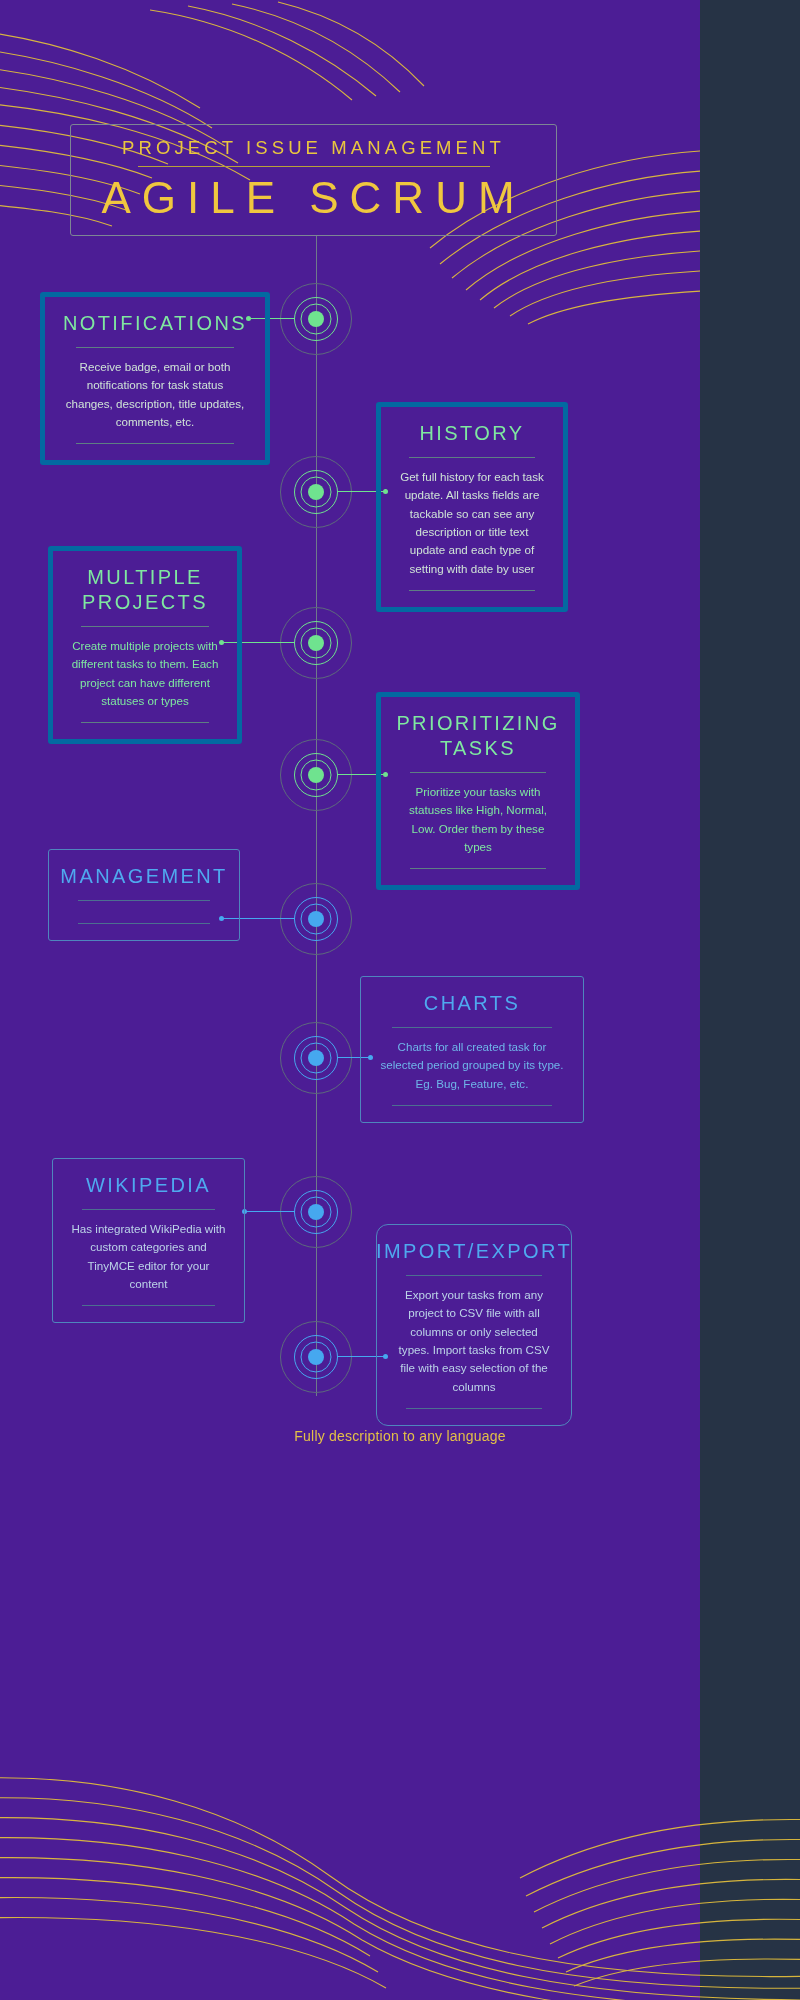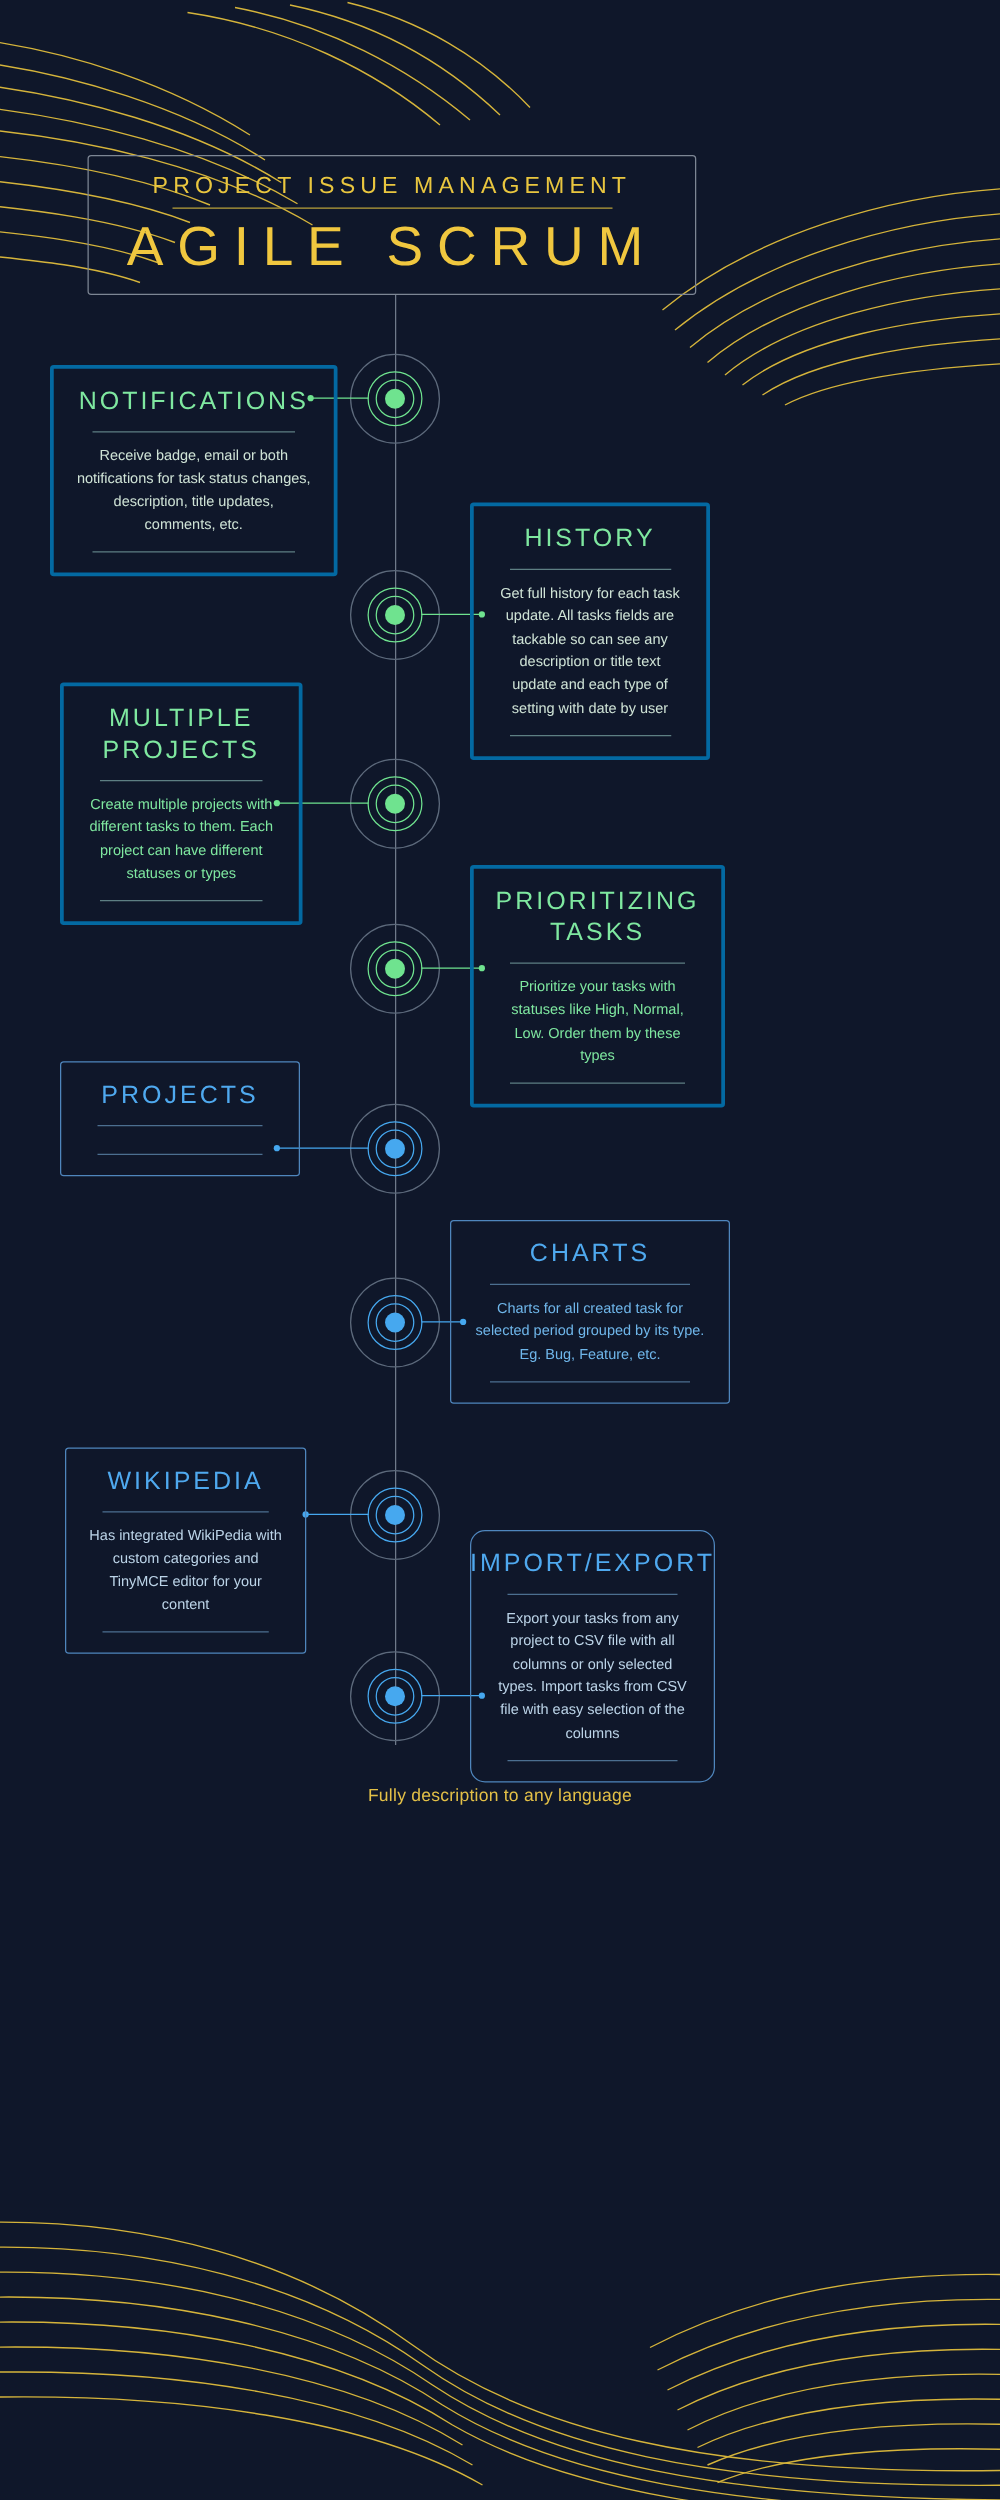--- a/index.html
+++ b/index.html
@@ -2,21 +2,21 @@
 <html><head>
 <meta charset="utf-8">
 <style>
   * { box-sizing: border-box; margin: 0; padding: 0; }
   html, body {
     width: 800px; height: 2000px;
     background: #263345;
     font-family: "Liberation Sans", sans-serif;
     overflow: hidden;
   }
-  #root { position: relative; width: 800px; height: 2000px; background: #0f172a; }
+  #root { position: relative; width: 700px; height: 2000px; background: #4c1d95; }
 
   .deco { position: absolute; pointer-events: none; }
   .deco.top { top: 0; left: 0; width: 800px; height: 330px; }
   .deco.topright { top: 130px; right: 0; width: 420px; height: 250px; }
   .deco.bottom { bottom: 0; left: 0; width: 800px; height: 330px; }
 
   
   #title-block {
     position: absolute; left: 70px; top: 124px;
     width: 487px; height: 112px;
@@ -61,21 +61,21 @@
     position: absolute; width: 5px; height: 5px; border-radius: 50%;
     background: currentColor; top: -2px;
   }
 
   
   .card {
     position: absolute; border-radius: 3px;
     padding: 14px 18px 16px;
     display: flex; flex-direction: column; align-items: center;
   }
-  .card.green { border: 3px solid #0369a1; }
+  .card.green { border: 5px solid #0369a1; }
   .card.blue  { border: 1px solid #4f86bd; }
   .card .card-title {
     font-size: 20px; letter-spacing: 2.4px; font-weight: 400;
     text-align: center; line-height: 1.25; white-space: pre-line;
   }
   .card.green .card-title { color: #7fe8a0; }
   .card.blue  .card-title { color: #4fa9ef; }
   .card .rule { height: 1px; width: 86%; margin: 11px 0 10px; }
   .card.green .rule { background: #5e7f83; }
   .card.blue  .rule { background: #4c6f90; }
@@ -257,21 +257,21 @@
   </div>
 
   <div class="card green tinted" style="left:376px; top:692px; width:204px;">
     <div class="card-title">PRIORITIZING TASKS</div>
     <div class="rule"></div>
     <div class="card-body">Prioritize your tasks with statuses like High, Normal, Low. Order them by these types</div>
     <div class="rule bottom"></div>
   </div>
 
   <div class="card blue tinted" style="left:48px; top:849px; width:192px;">
-    <div class="card-title">PROJECTS</div>
+    <div class="card-title">MANAGEMENT</div>
     <div class="rule"></div>
     <div class="rule bottom"></div>
   </div>
 
   <div class="card blue tinted" style="left:360px; top:976px; width:224px;">
     <div class="card-title">CHARTS</div>
     <div class="rule"></div>
     <div class="card-body">Charts for all created task for selected period grouped by its type. Eg. Bug, Feature, etc.</div>
     <div class="rule bottom"></div>
   </div>

